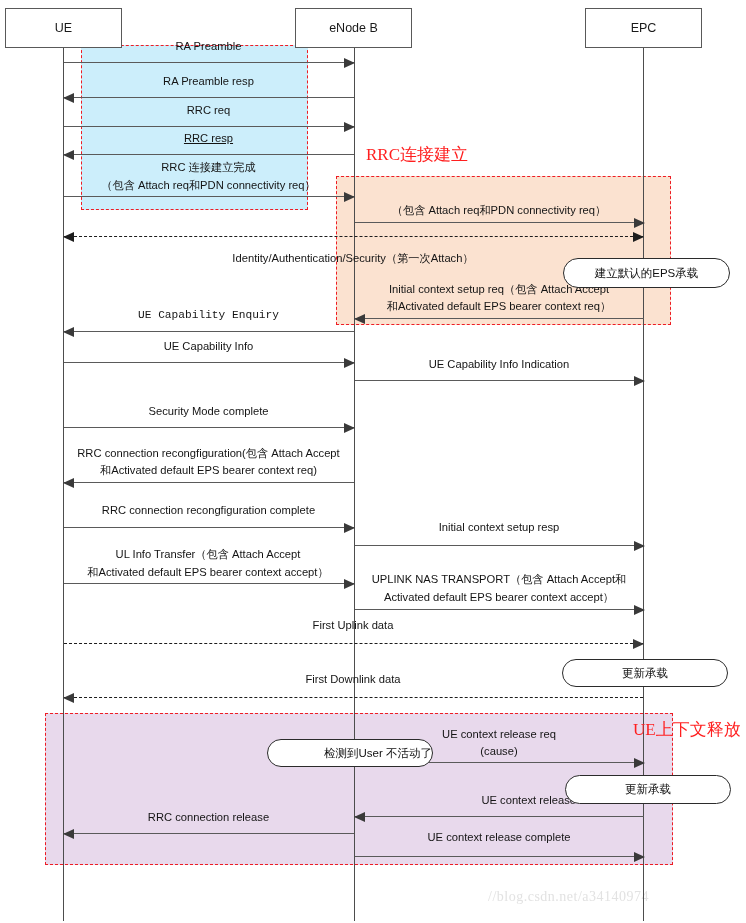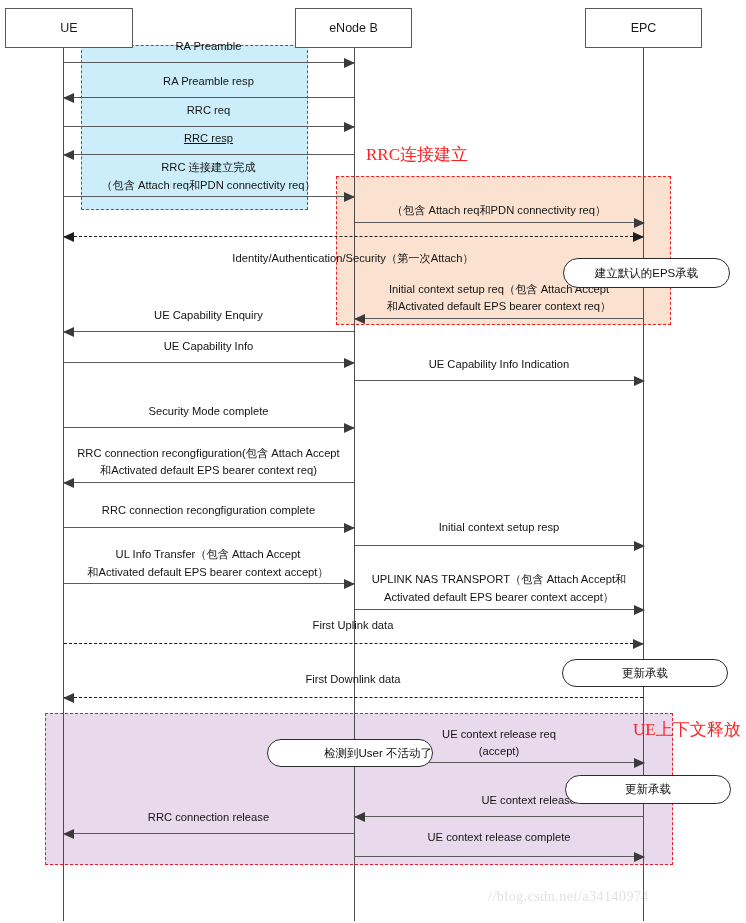--- a/index.html
+++ b/index.html
@@ -56,21 +56,21 @@
 
   <div class="region blue" style="left:81px;top:45px;width:227px;height:165px;"></div>
   <div class="region gray" style="left:344px;top:177px;width:27px;height:33px;border:none;"></div>
   <div class="region orange" style="left:336px;top:176px;width:335px;height:149px;"></div>
   <div class="region purple" style="left:45px;top:713px;width:628px;height:152px;"></div>
 
   <div class="lifeline" style="left:63px;top:47px;height:874px;"></div>
   <div class="lifeline" style="left:354px;top:47px;height:874px;"></div>
   <div class="lifeline" style="left:643px;top:47px;height:874px;"></div>
 
-  <div class="actor-box" style="left:5px;top:8px;width:128px;height:40px;">
+  <div class="actor-box" style="left:5px;top:8px;width:117px;height:40px;">
     <span>UE</span>
   </div>
   <div class="actor-box" style="left:295px;top:8px;width:117px;height:40px;">
     <span>eNode B</span>
   </div>
   <div class="actor-box" style="left:585px;top:8px;width:117px;height:40px;">
     <span>EPC</span>
   </div>
 
   <div class="msg-label" style="left:63px;top:38px;width:291px;">RA Preamble</div>
@@ -117,21 +117,21 @@
       <div class="head h-l"></div>
     </div>
 
   <div class="msg-label" style="left:354px;top:281px;width:290px;">Initial context setup req（包含 Attach Accept</div>
   <div class="msg-label" style="left:354px;top:298px;width:290px;">和Activated default EPS bearer context req）</div>
   <div class="msg left" style="left:355px;top:318px;width:289px;">
       <div class="line"></div>
       <div class="head"></div>
     </div>
 
-  <div class="msg-label" style="left:63px;top:307px;width:291px;">UE Capability Enquiry</div>
+  <div class="msg-label" style="left:63px;top:307px;width:291px;font-family:Liberation Mono, monospace;">UE Capability Enquiry</div>
   <div class="msg left" style="left:64px;top:331px;width:290px;">
       <div class="line"></div>
       <div class="head"></div>
     </div>
 
   <div class="msg-label" style="left:63px;top:338px;width:291px;">UE Capability Info</div>
   <div class="msg right" style="left:64px;top:362px;width:290px;">
       <div class="line"></div>
       <div class="head"></div>
     </div>
@@ -187,21 +187,21 @@
       <div class="head"></div>
     </div>
 
   <div class="msg-label" style="left:63px;top:671px;width:580px;">First Downlink data</div>
   <div class="msg left dashed" style="left:64px;top:697px;width:579px;">
       <div class="line"></div>
       <div class="head"></div>
     </div>
 
   <div class="msg-label" style="left:354px;top:726px;width:290px;">UE context release req</div>
-  <div class="msg-label" style="left:354px;top:743px;width:290px;">(accept)</div>
+  <div class="msg-label" style="left:354px;top:743px;width:290px;">(cause)</div>
   <div class="msg right" style="left:355px;top:762px;width:289px;">
       <div class="line"></div>
       <div class="head"></div>
     </div>
 
   <div class="msg-label" style="left:354px;top:792px;width:290px;padding-left:44px;">UE context release CMD</div>
   <div class="msg left" style="left:355px;top:816px;width:289px;">
       <div class="line"></div>
       <div class="head"></div>
     </div>

